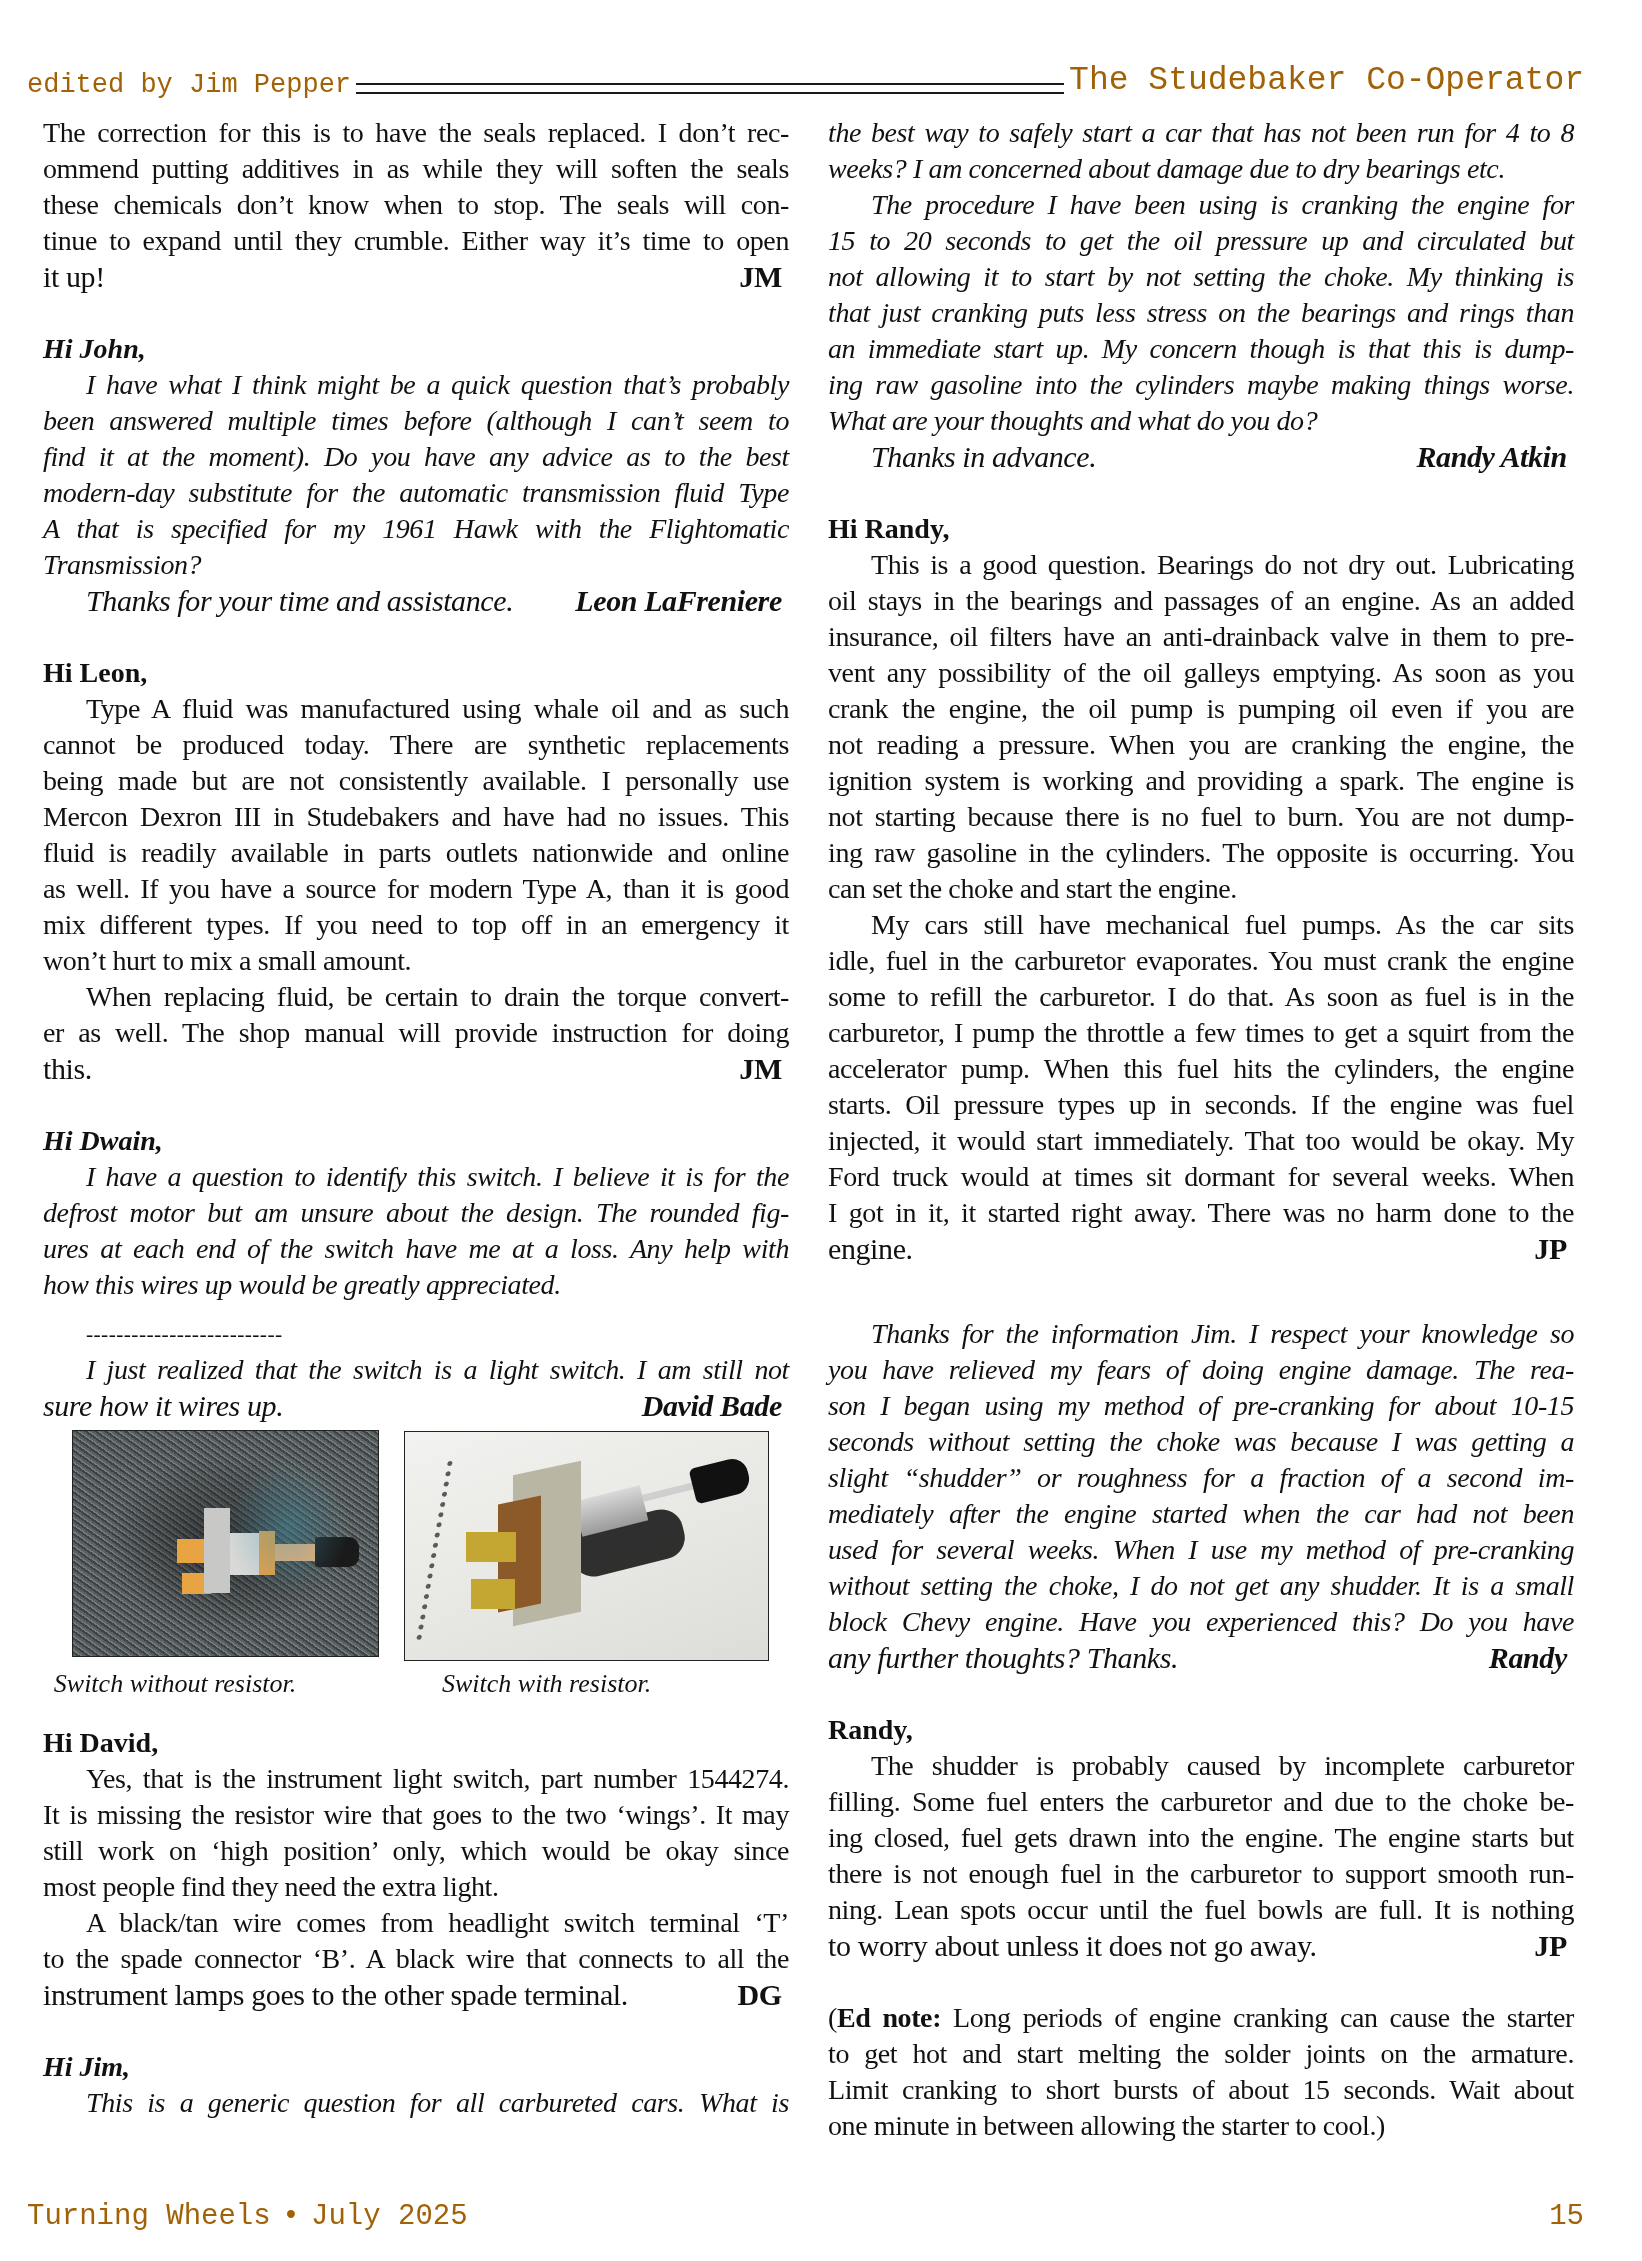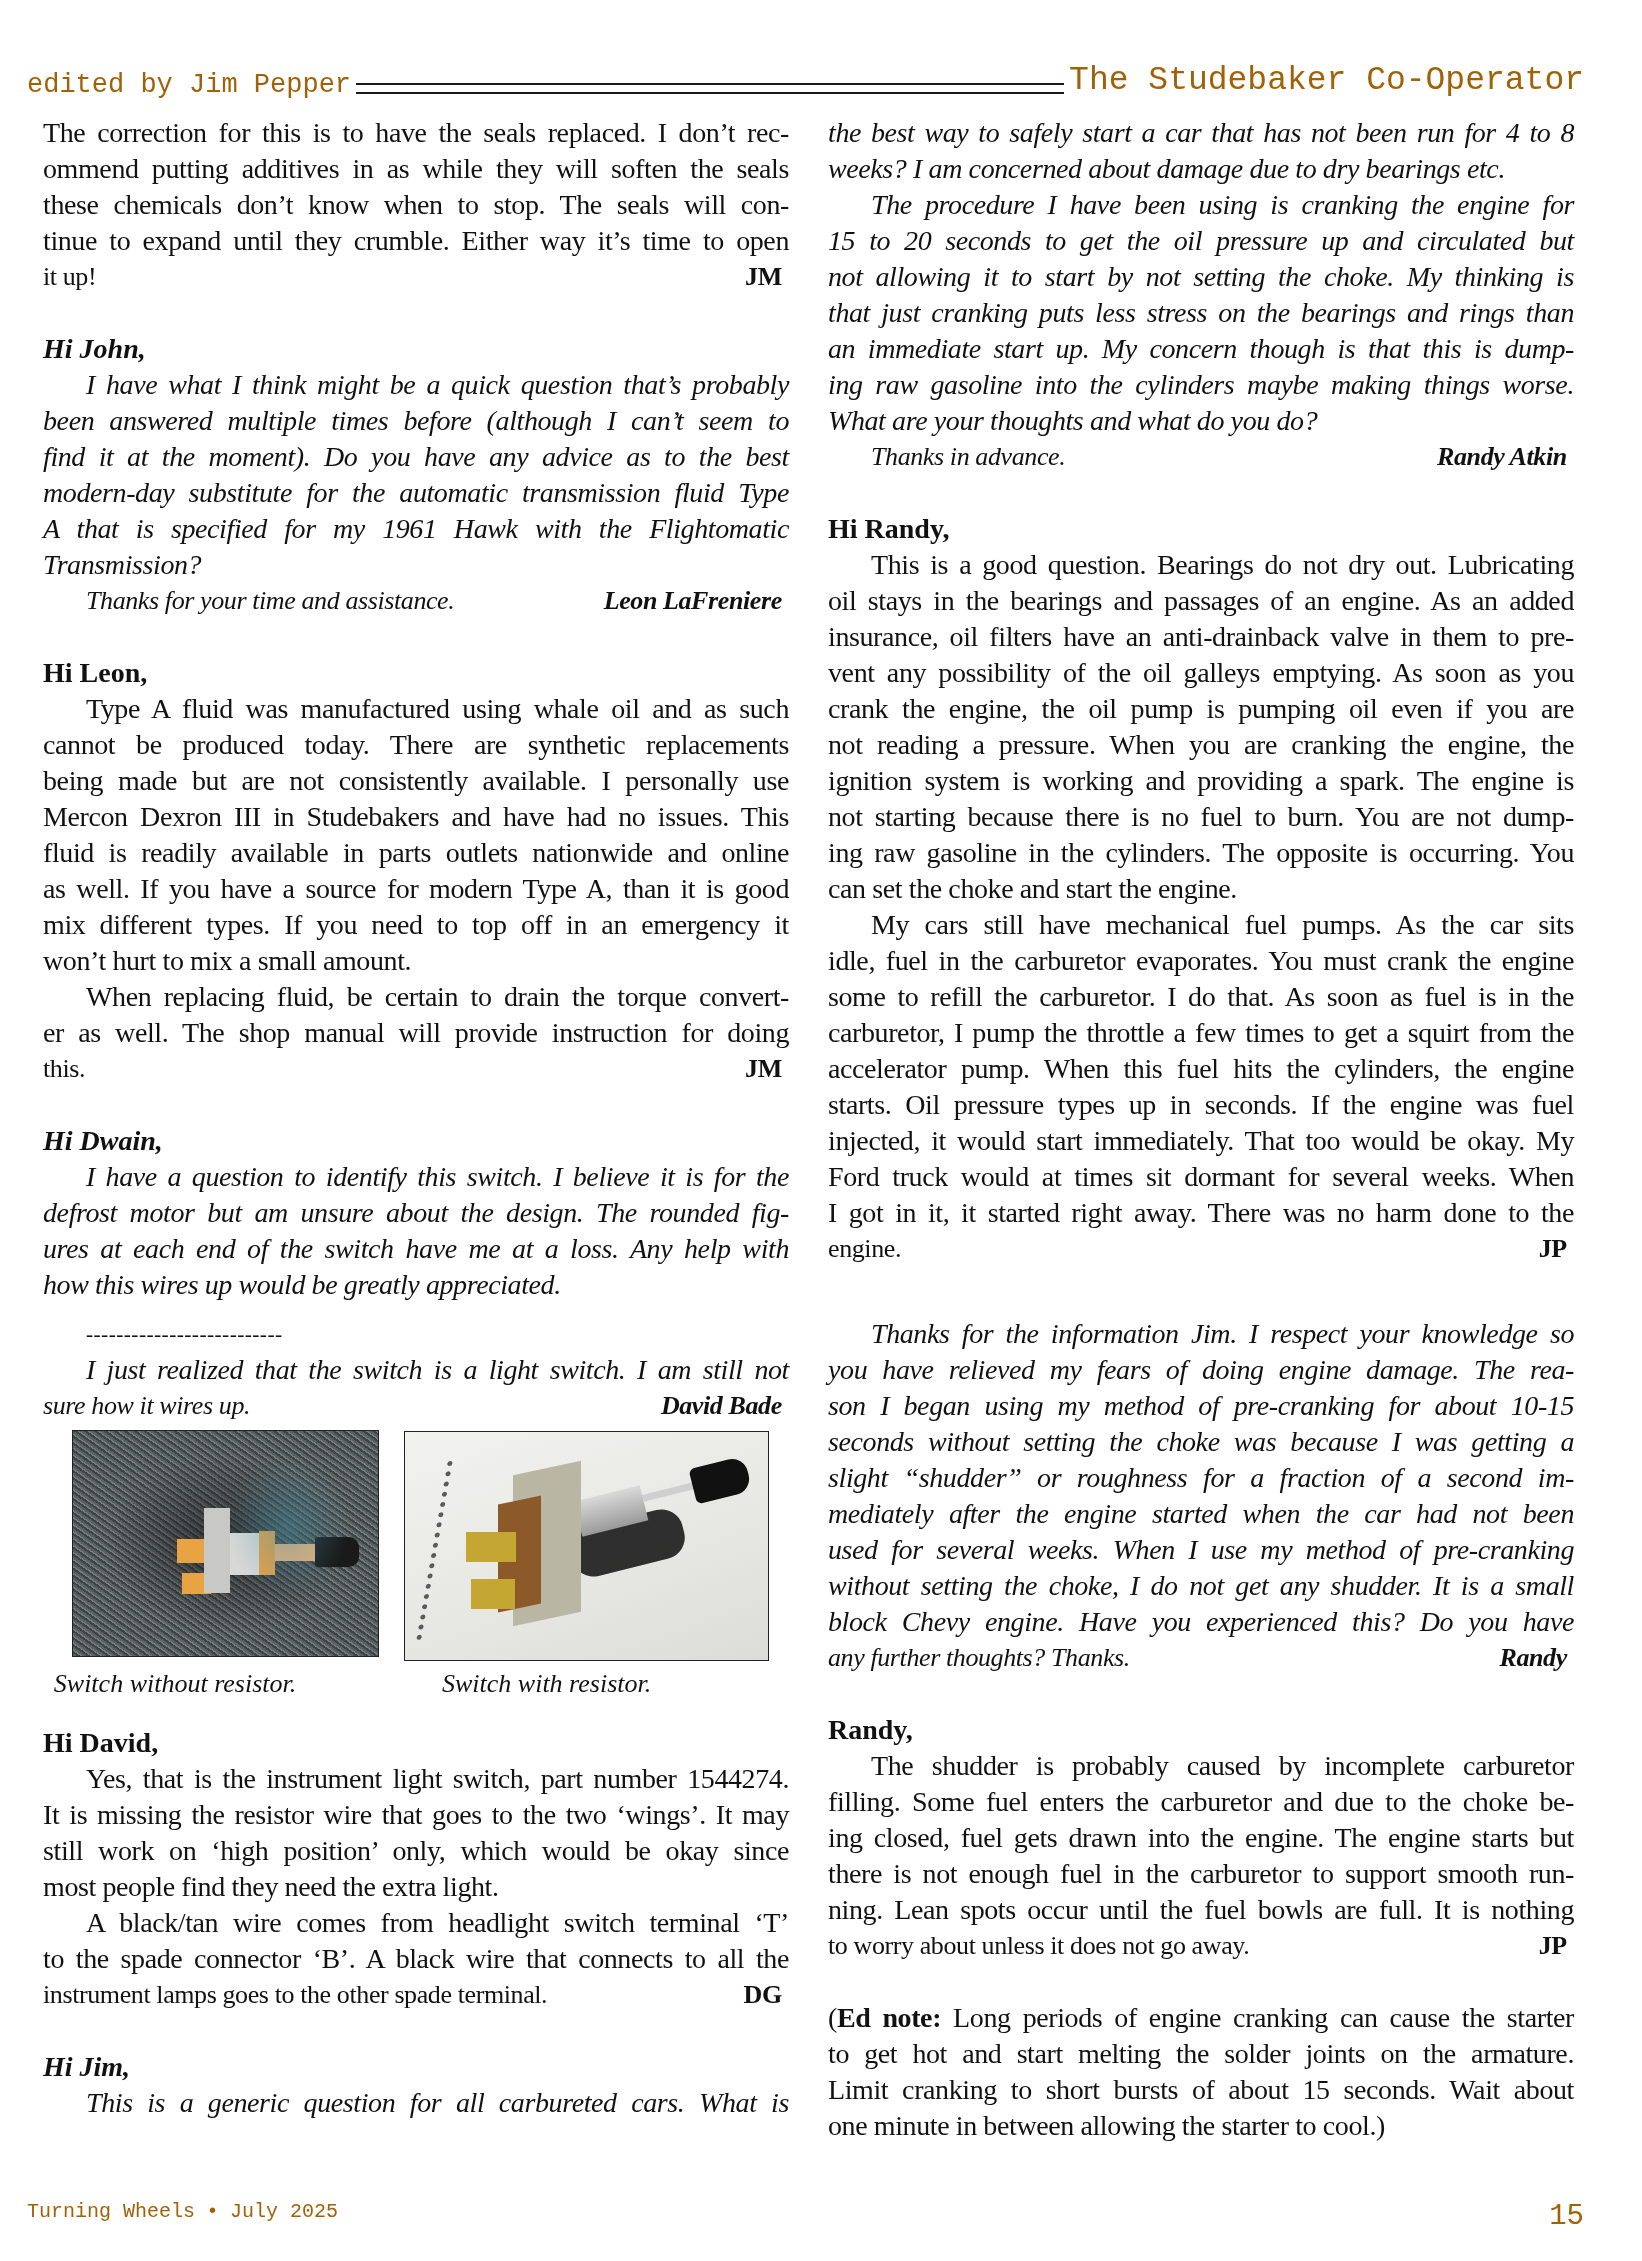--- a/index.html
+++ b/index.html
@@ -12,21 +12,21 @@
     position: absolute;
     font-family: Liberation Mono, monospace;
     color: #a16207;
     white-space: nowrap;
   }
   .hdr-left { left: 27px; top: 70px; font-size: 27px; }
   .hdr-right { right: 59px; top: 62px; font-size: 33px; }
   .rule { position: absolute; left: 356px; width: 708px; height: 2.2px; background: #1a1a1a; }
   .rule.r1 { top: 83px; }
   .rule.r2 { top: 92px; }
-  .ftr-left { left: 27px; top: 2200px; font-size: 20px; }
+  .ftr-left { left: 27px; top: 2200px; font-size: 29px; }
   .ftr-left .dot { margin: 0 11.5px; }
   .ftr-right { right: 59px; top: 2200px; font-size: 29px; }
 
   .col { position: absolute; top: 115px; width: 746px; }
   .col.left { left: 27px; margin-left: 16px; }
   .col.right { left: 828px; }
 
   .line {
     display: block;
     font-size: 28px;
@@ -39,21 +39,21 @@
     letter-spacing: -0.4px;
   }
   .line.last { text-align-last: left; }
   .line.indent { padding-left: 43px; }
   .it { font-style: italic; }
   .gap { height: 36px; }
   .gap-sm { height: 13px; }
   .salute { font-weight: bold; display: block; font-size: 28px; line-height: 36px; height: 36px; }
   .salute.it { font-style: italic; }
   .sigline { display: flex; justify-content: space-between; align-items: baseline;
-             font-size: 26px; line-height: 36px; height: 36px; white-space: nowrap; letter-spacing: -0.4px; }
+             font-size: 30px; line-height: 36px; height: 36px; white-space: nowrap; letter-spacing: -0.4px; }
   .sigline .sig { font-weight: bold; padding-right: 7.2px; }
   .sigline .sig.it { font-style: italic; }
   .sigline.indent .txt { padding-left: 43px; }
   .dashes { display: block; padding-left: 43px; font-size: 21.5px; line-height: 36px; height: 36px; letter-spacing: 0.4px; }
 
   .photos { position: relative; height: 301px; }
   .photo { position: absolute; border: 1.4px solid #222; overflow: hidden; }
   .photo.p1 { left: 29px; top: 5.7px; width: 305px; height: 225px;
     background:
       radial-gradient(ellipse at 50% 50%, rgba(20,20,20,0.6) 0%, rgba(20,20,20,0) 55%),

